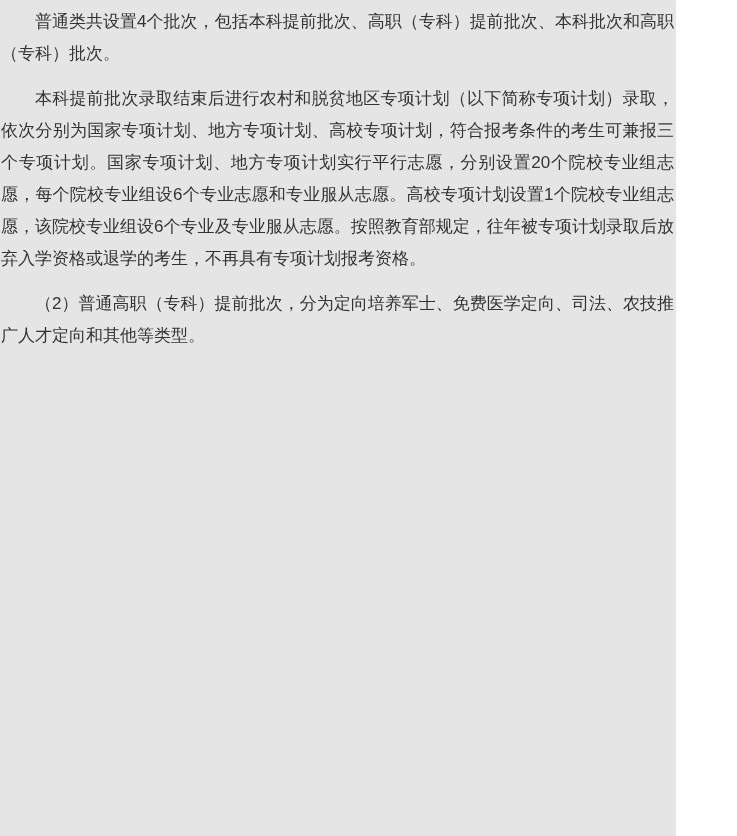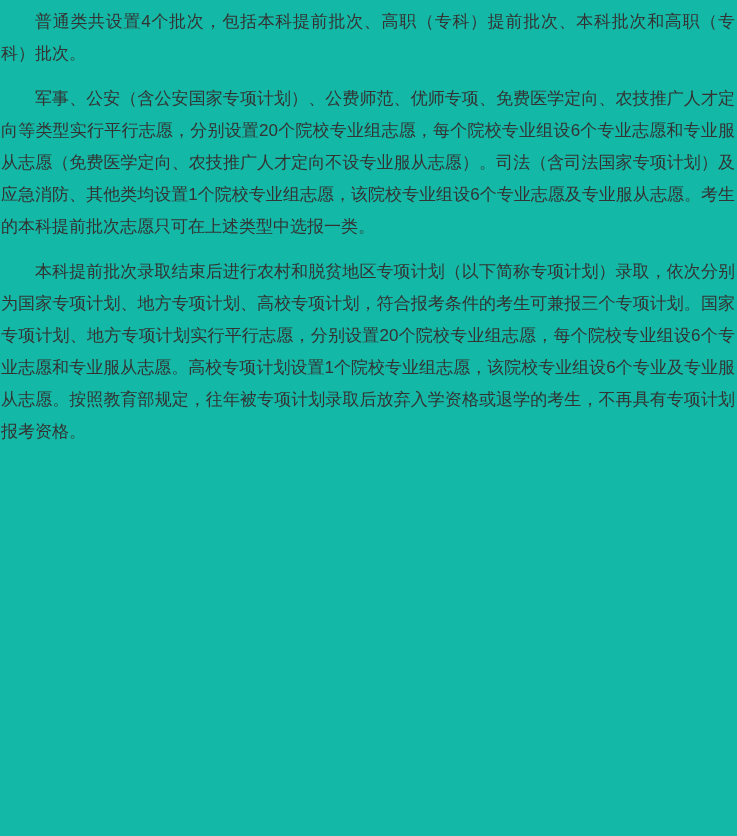--- a/index.html
+++ b/index.html
@@ -1,42 +1,42 @@
 <!DOCTYPE html>
 <html><head>
 <meta charset="utf-8">
 <style>
   html, body {
     margin: 0;
     padding: 0;
     background: #ffffff;
   }
   .page {
-    width: 737px;
+    width: 676px;
     height: 836px;
     box-sizing: border-box;
     padding: 6px 2px 0 1px;
     overflow: hidden;
-    background: #14b8a6;
+    background: #e5e5e5;
   }
   .doc {
     font-family: "Liberation Sans", "DejaVu Sans", sans-serif;
     font-size: 17px;
     line-height: 32px;
     color: #333333;
     text-align: justify;
   }
   .doc p {
     margin: 0 0 13px 0;
     text-indent: 2em;
     word-break: break-all;
   }
 </style>
 </head>
 <body>
 
 <div class="page">
   <div class="doc">
     <p>普通类共设置4个批次，包括本科提前批次、高职（专科）提前批次、本科批次和高职（专科）批次。</p>
-    <p>军事、公安（含公安国家专项计划）、公费师范、优师专项、免费医学定向、农技推广人才定向等类型实行平行志愿，分别设置20个院校专业组志愿，每个院校专业组设6个专业志愿和专业服从志愿（免费医学定向、农技推广人才定向不设专业服从志愿）。司法（含司法国家专项计划）及应急消防、其他类均设置1个院校专业组志愿，该院校专业组设6个专业志愿及专业服从志愿。考生的本科提前批次志愿只可在上述类型中选报一类。</p>
     <p>本科提前批次录取结束后进行农村和脱贫地区专项计划（以下简称专项计划）录取，依次分别为国家专项计划、地方专项计划、高校专项计划，符合报考条件的考生可兼报三个专项计划。国家专项计划、地方专项计划实行平行志愿，分别设置20个院校专业组志愿，每个院校专业组设6个专业志愿和专业服从志愿。高校专项计划设置1个院校专业组志愿，该院校专业组设6个专业及专业服从志愿。按照教育部规定，往年被专项计划录取后放弃入学资格或退学的考生，不再具有专项计划报考资格。</p>
+    <p>（2）普通高职（专科）提前批次，分为定向培养军士、免费医学定向、司法、农技推广人才定向和其他等类型。</p>
   </div>
 </div>
 
 </body></html>

